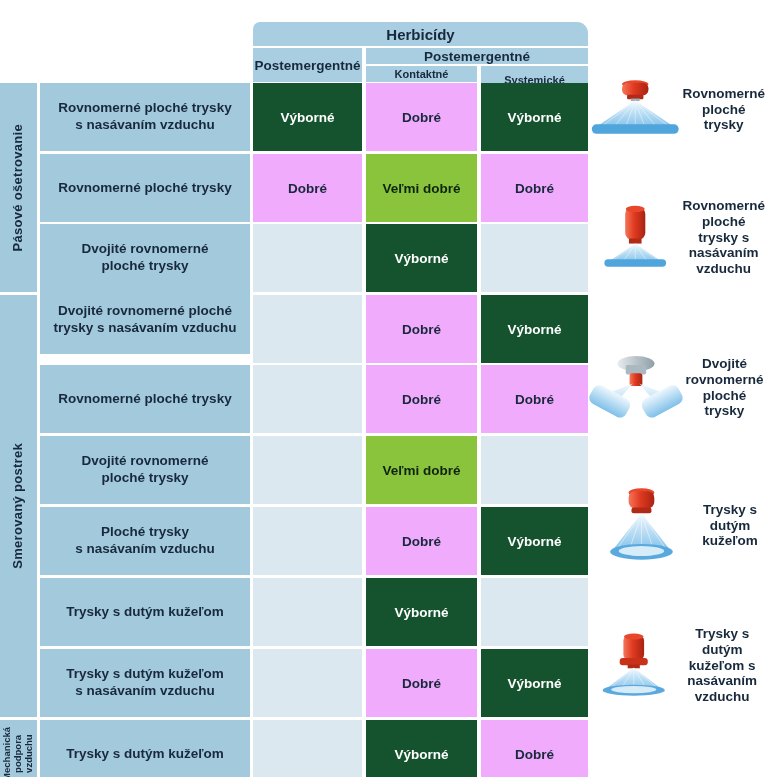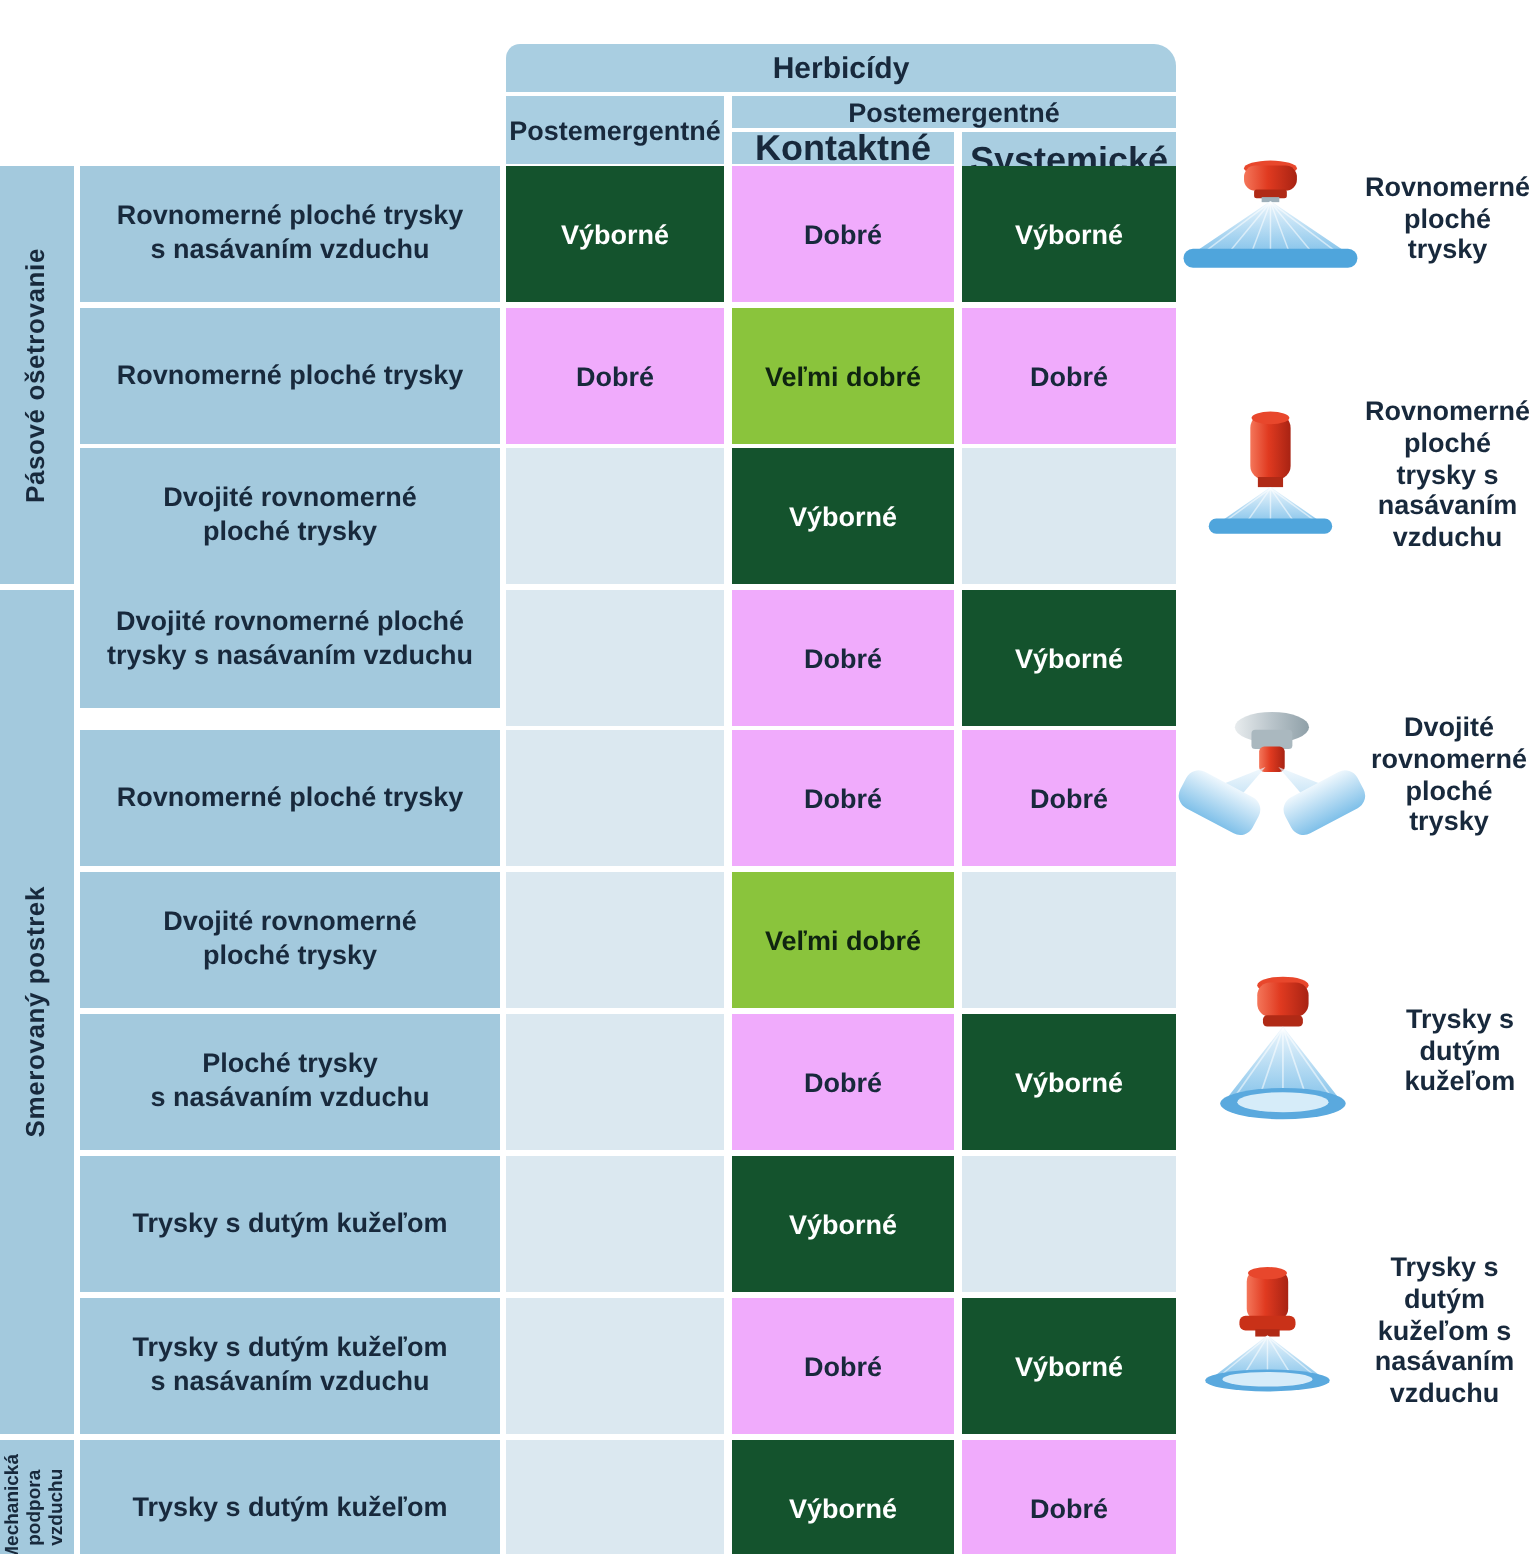--- a/index.html
+++ b/index.html
@@ -4,21 +4,21 @@
 <style>
   html,body{margin:0;padding:0;background:#fff;}
   #stage{position:relative;width:765px;height:777px;background:#fff;overflow:hidden;
          font-family:"Liberation Sans","DejaVu Sans",sans-serif;}
   .abs{position:absolute;box-sizing:border-box;margin-top:20px;}
   .flexc{display:flex;align-items:center;justify-content:center;text-align:center;}
   
   .hcell{background:#a9cee1;color:#18293c;font-weight:bold;}
   #h-title{border-radius:7px 11px 0 0;font-size:15px;}
   .hsub{font-size:13.5px;}
-  .hsub2{font-size:18px;}
+  .hsub2{font-size:11px;}
   
   .section{background:#a3c9dd;color:#18293c;font-weight:bold;}
   .vtext{writing-mode:vertical-rl;transform:rotate(180deg);font-size:13px;
          letter-spacing:.3px;white-space:pre-line;text-align:center;line-height:1.15;}
   .vsmall{font-size:9.5px;letter-spacing:0;}
   
   .rowlabel{background:#a3c9dd;color:#18293c;font-weight:bold;font-size:13.5px;
             white-space:pre-line;line-height:1.25;}
   
   .cell{font-weight:bold;font-size:13.5px;color:#18293c;white-space:pre-line;}

